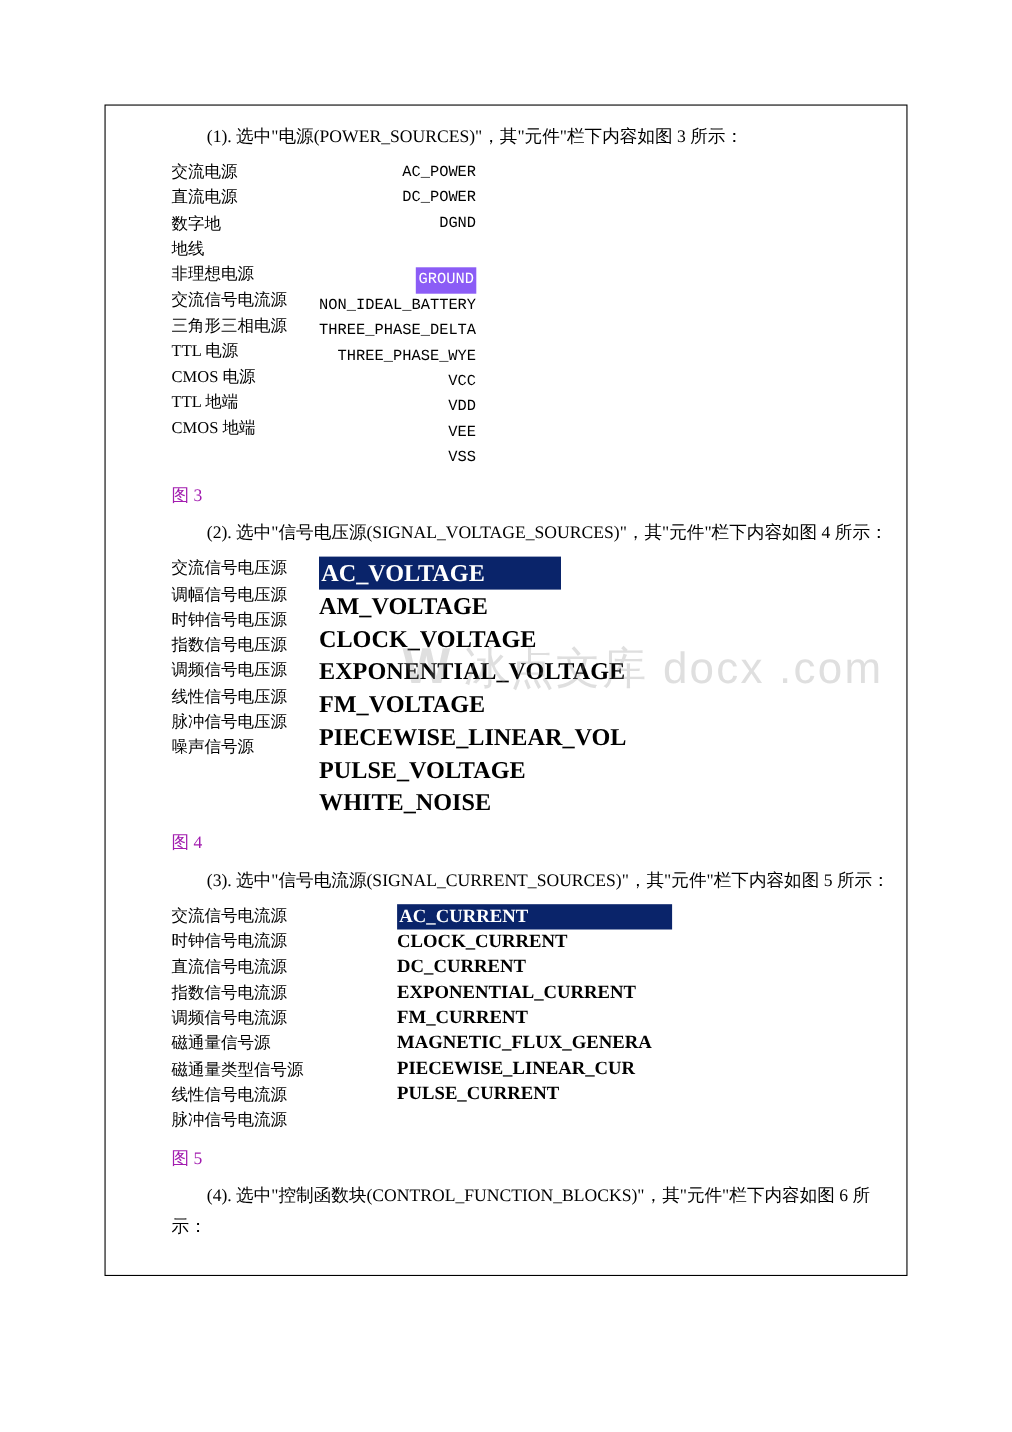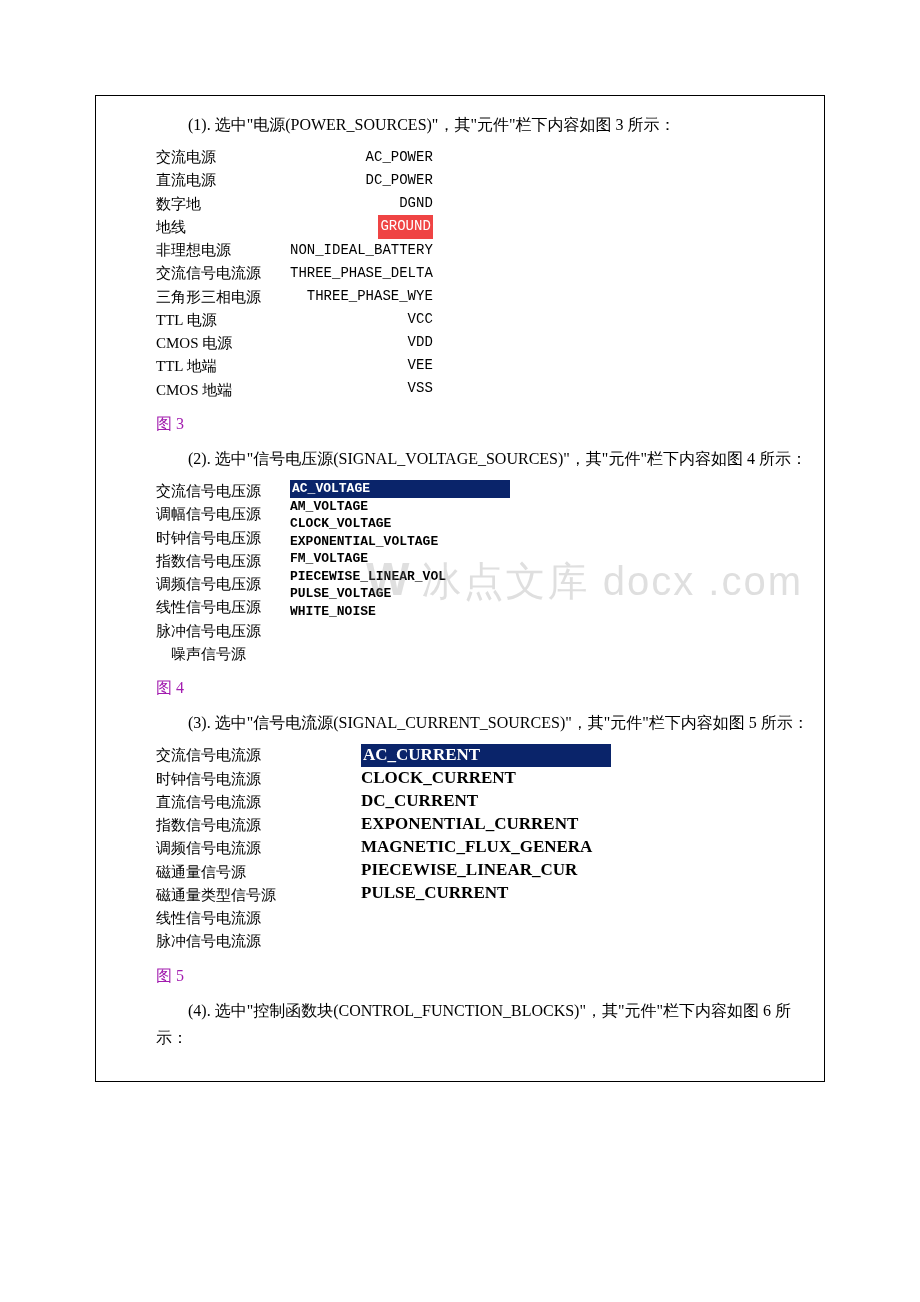--- a/index.html
+++ b/index.html
@@ -40,38 +40,39 @@
       margin-right: 25px;
     }
     .listbox-right {
       font-family: "Courier New", monospace;
       font-size: 14px;
       line-height: 1.65;
       color: #000;
       text-align: right;
     }
     .listbox-right-med {
-      font-family: Liberation Mono, monospace;
-      font-size: 13px;
+      font-family: Liberation Serif, serif;
+      font-size: 22px;
       line-height: 1.35;
       color: #000;
       font-weight: bold;
     }
     .listbox-right-large {
       font-family: Liberation Serif, serif;
       font-size: 17px;
       line-height: 1.35;
       color: #000;
       font-weight: bold;
     }
     .item-highlight {
-      background: #ef4444;
+      background: #8b5cf6;
       color: #ffffff;
       padding: 0 2px;
       display: inline-block;
+      margin-top: 28px;
     }
     .item-highlight-wide {
       background: #0a246a;
       color: #ffffff;
       padding: 0 2px;
       display: inline-block;
       min-width: 220px;
     }
     .fig-caption {
       font-size: 16px;
@@ -137,21 +138,21 @@
       <div class="row">VSS</div>
     </div>
   </div>
 
   <div class="fig-caption">图 3</div>
 
   <div class="para"><span>(2). 选中"信号电压源(SIGNAL_VOLTAGE_SOURCES)"，其"元件"栏下内容如图 4 所示：</span></div>
 
   <div class="figure-block watermark-area">
     <div class="watermark"><span class="wm-logo">W</span> <span>冰点文库 docx .com</span></div>
-    <div class="listbox listbox-left" style="line-height:1.55;text-align:center;">
+    <div class="listbox listbox-left" style="line-height:1.55;">
       <div>交流信号电压源</div>
       <div>调幅信号电压源</div>
       <div>时钟信号电压源</div>
       <div>指数信号电压源</div>
       <div>调频信号电压源</div>
       <div>线性信号电压源</div>
       <div>脉冲信号电压源</div>
       <div>噪声信号源</div>
     </div>
     <div class="listbox listbox-right-med">
@@ -180,20 +181,21 @@
       <div>磁通量信号源</div>
       <div>磁通量类型信号源</div>
       <div>线性信号电流源</div>
       <div>脉冲信号电流源</div>
     </div>
     <div class="listbox listbox-right-large">
       <div class="row"><span class="item-highlight-wide" style="min-width:250px;">AC_CURRENT</span></div>
       <div class="row">CLOCK_CURRENT</div>
       <div class="row">DC_CURRENT</div>
       <div class="row">EXPONENTIAL_CURRENT</div>
+      <div class="row">FM_CURRENT</div>
       <div class="row">MAGNETIC_FLUX_GENERA</div>
       <div class="row">PIECEWISE_LINEAR_CUR</div>
       <div class="row">PULSE_CURRENT</div>
     </div>
   </div>
 
   <div class="fig-caption">图 5</div>
 
   <div class="para"><span>(4). 选中"控制函数块(CONTROL_FUNCTION_BLOCKS)"，其"元件"栏下内容如图 6 所示：</span></div>
 

